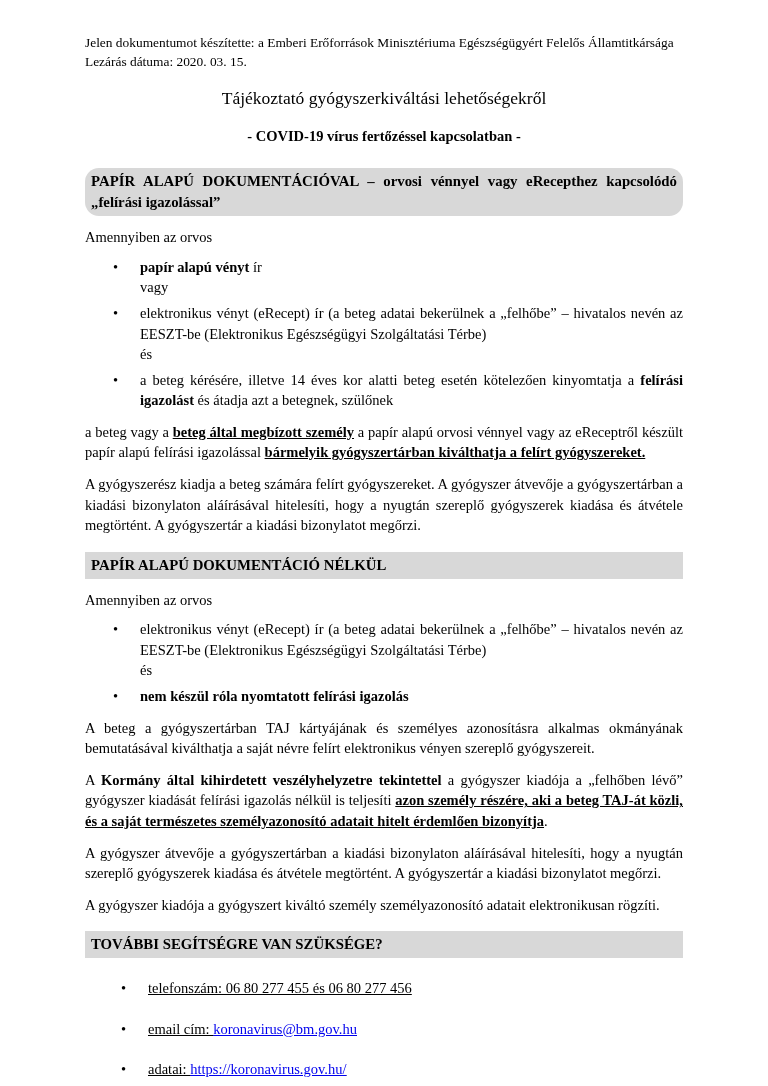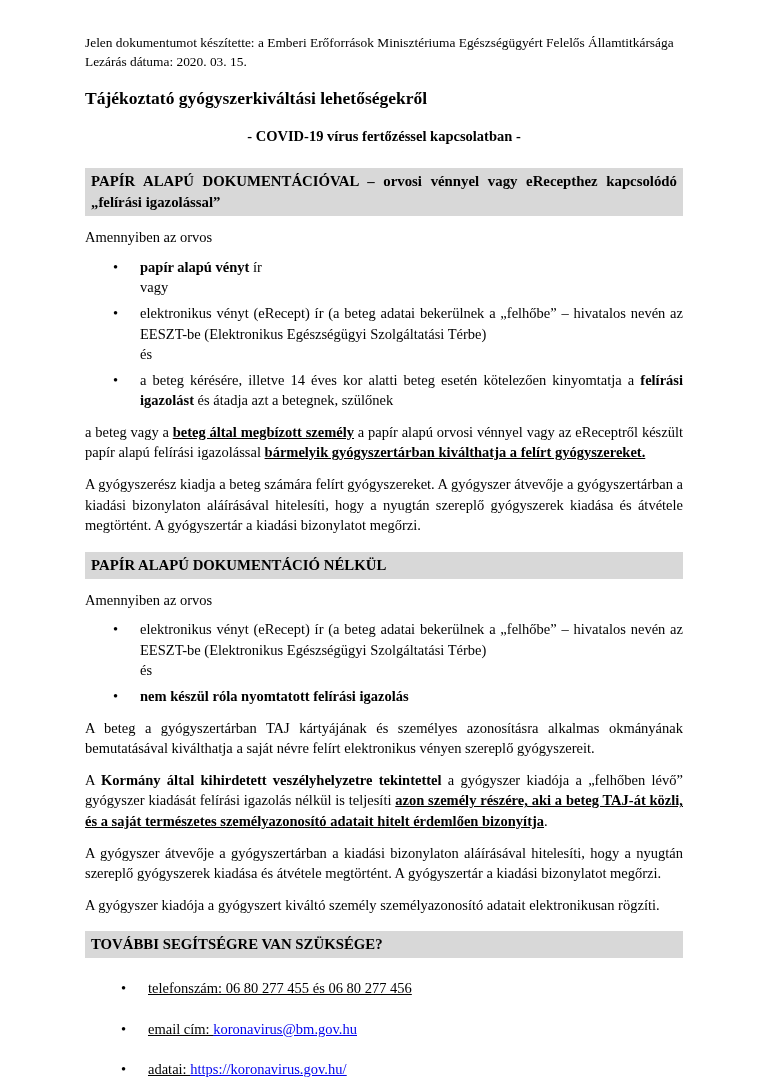--- a/index.html
+++ b/index.html
@@ -4,24 +4,24 @@
 <style>
   html,body{margin:0;padding:0;background:#ffffff;}
   .page{
     width:768px;height:1086px;box-sizing:border-box;
     padding:34px 85px 0 85px;
     font-family:"Liberation Serif","DejaVu Serif",serif;
     font-size:14.5px;line-height:1.42;color:#000;
     overflow:hidden;background:#fff;position:relative;
   }
   .doc-header{font-size:13.4px;line-height:1.38;text-align:left;}
-  .title{font-size:17.5px;font-weight:bold;margin:16px 0 12px;line-height:1.35;}
+  .title{font-size:17.5px;font-weight:normal;text-align:center;margin:16px 0 12px;line-height:1.35;}
   .subtitle{text-align:center;margin-top:15px;font-size:14.5px;font-weight:bold;}
   #doc{margin-top:22px;}
-  #doc > :first-child{margin-top:13px;}
+  #doc > :first-child{margin-top:13px;border-radius:14px;}
   .section-heading{
     background:var(--section-bg,#d8d8d8);
     font-weight:bold;font-size:14.8px;line-height:1.42;
     padding:3px 6px;margin:16px 0 0;text-align:justify;
   }
   .para{margin:11px 0 0;text-align:justify;}
   ul.bullets{list-style:none;margin:9px 0 0;padding:0 0 0 28px;}
   ul.bullets li{position:relative;padding-left:27px;margin-top:5px;}
   ul.bullets li:first-child{margin-top:0;}
   ul.bullets li::before{content:"\2022";position:absolute;left:0;top:0;}

